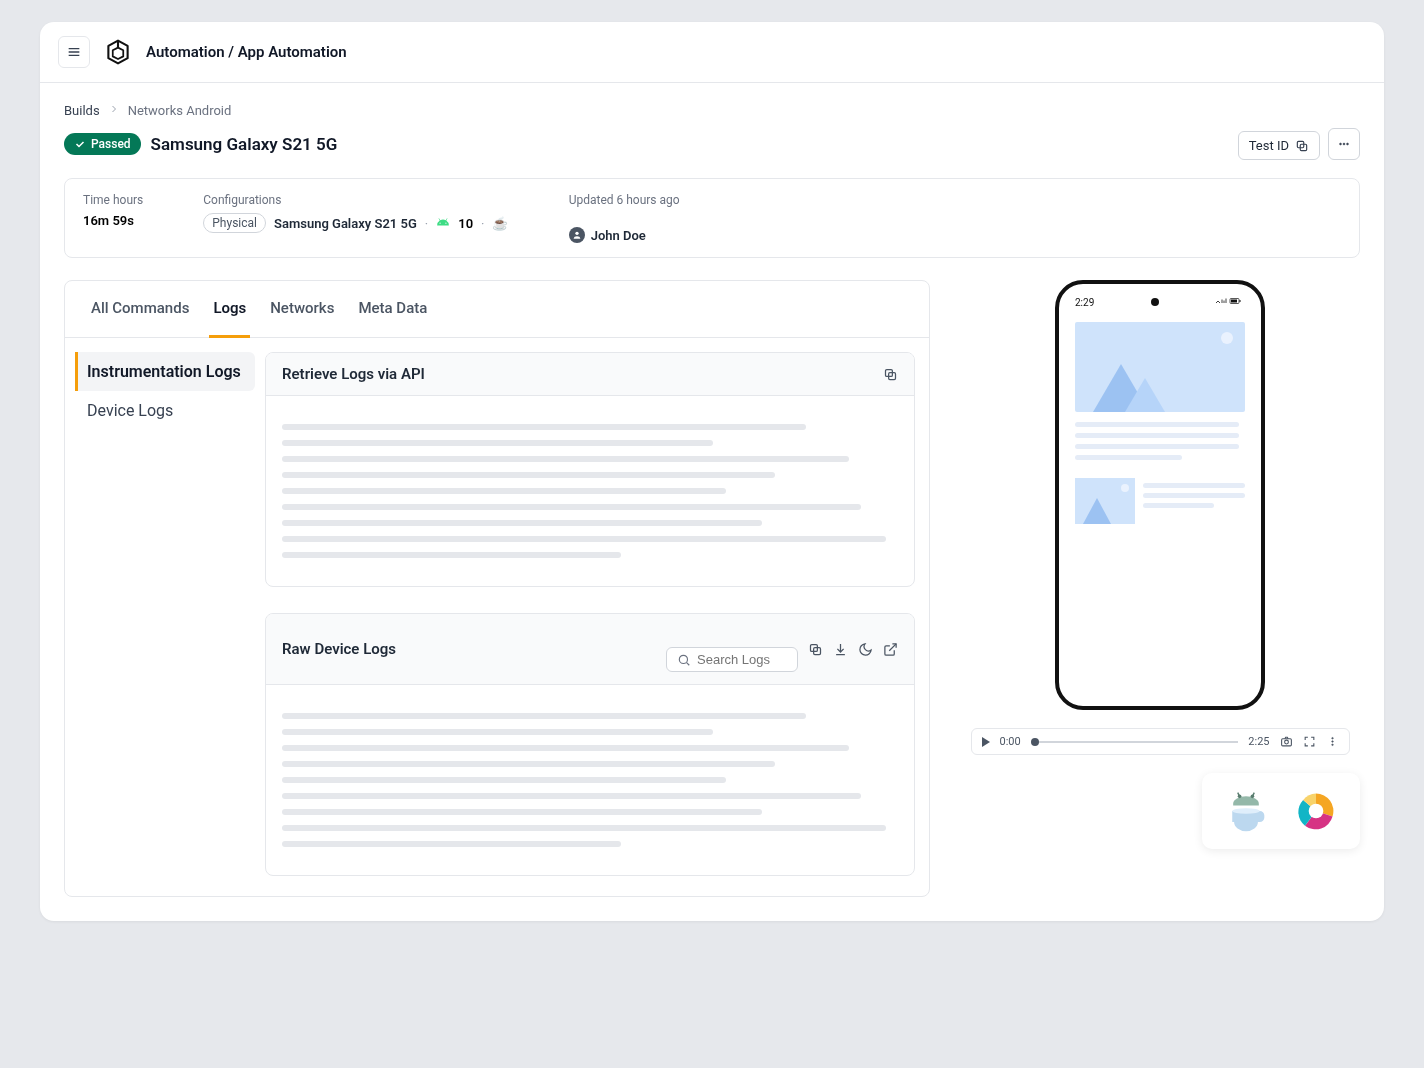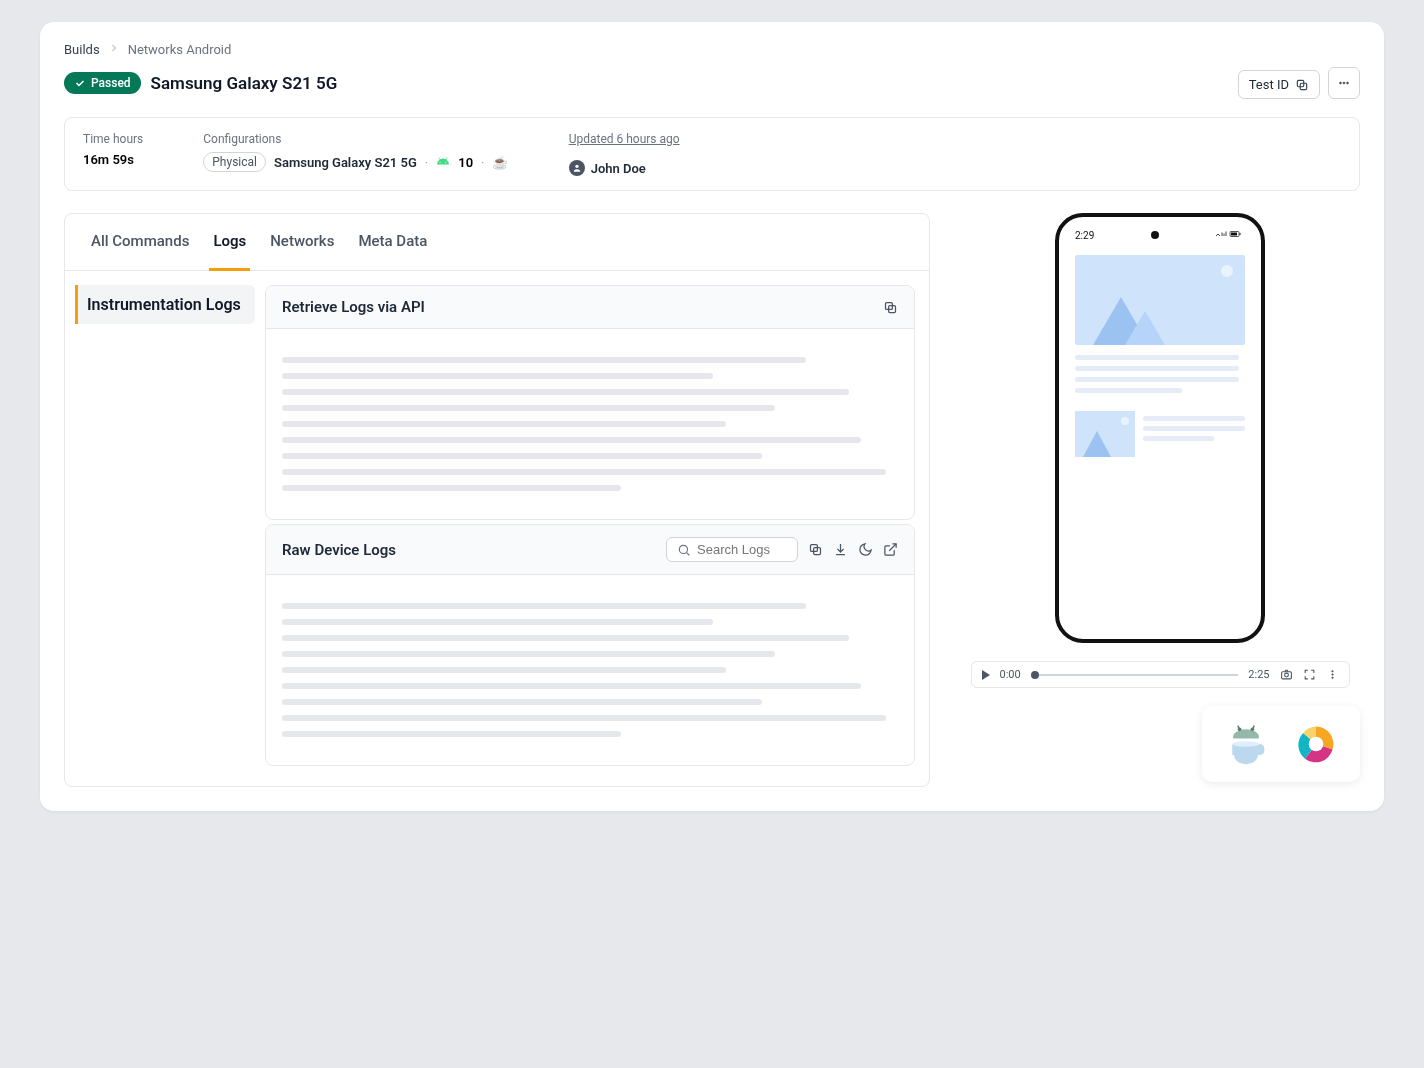--- a/index.html
+++ b/index.html
@@ -80,21 +80,21 @@
   .info-value { font-weight:600; color:#000000; }
   .config-row { display:flex; align-items:center; gap:8px; }
   .chip { border:1px solid #d1d5db; border-radius:999px; padding:2px 8px; font-size:12px; color:#4b5563; }
   .config-device { font-weight:600; }
   .dot-sep { color:#9ca3af; }
   .android-ic { color:#16a34a; }
   .cup-ic { font-size:13px; }
   .avatar { width:16px; height:16px; border-radius:50%; background:#4b5563; display:inline-flex; align-items:center; justify-content:center; }
   .avatar svg { width:10px; height:10px; fill:#fff; }
   .updated-row { display:flex; align-items:center; gap:6px; font-weight:600; }
-  .updated-block .info-label { margin-bottom:14px;text-decoration:underline; }
+  .updated-block .info-label { margin-bottom:20px; }
 
   
   .main-grid { display:grid; grid-template-columns: 1fr 400px; gap:30px; align-items:flex-start; }
 
   .tabs-card { border:1px solid #e5e7eb; border-radius:8px; overflow:hidden; }
   .tabs-row { display:flex; gap:16px; padding:0 22px; border-bottom:1px solid #e5e7eb; }
   .tab {
     padding:18px 4px; font-size:15px; color:#4b5563; font-weight:500; cursor:pointer;
     border-bottom:3px solid transparent; margin-bottom:-1px;
   }
@@ -103,32 +103,32 @@
   .tab-body { display:flex; }
   .side-list { width:200px; padding:14px 10px; }
   .side-item {
     padding:10px 12px; font-size:16px; color:#374151; cursor:pointer; border-radius:6px;
   }
   .side-item.active {
     background:#f3f4f6; font-weight:600; color:#111827;
     border-left:3px solid #f59e0b; border-radius:0 6px 6px 0; padding-left:9px;
   }
 
-  .log-panels { flex:1; padding:14px 14px 20px 0; display:flex; flex-direction:column; gap:4px; }
+  .log-panels { flex:1; padding:14px 14px 20px 0; display:flex; flex-direction:column; gap:26px; }
   .panel { border:1px solid #e5e7eb; border-radius:8px; overflow:hidden; }
   .panel-head {
     background:#f9fafb; padding:12px 16px; display:flex; align-items:center; justify-content:space-between;
     border-bottom:1px solid #e5e7eb; gap:10px;
   }
   .panel-title { font-weight:600; font-size:15px; }
   .panel-actions { display:flex; align-items:center; gap:10px; }
   .panel-actions svg { width:15px; height:15px; stroke:#4b5563; fill:none; cursor:pointer; }
   .search-box {
     display:flex; align-items:center; gap:6px;
-    border:1px solid #d1d5db; border-radius:6px; padding:4px 10px; background:#fff;
+    border:1px solid #d1d5db; border-radius:6px; padding:4px 10px; background:#fff;margin-top:21px;
   }
   .search-box input { border:none; outline:none; font-size:13px; width:90px; }
   .search-box svg { width:14px; height:14px; stroke:#6b7280; }
 
   .panel-body { padding:18px 16px; }
   .skel-line { height:6px; background:#e5e7eb; border-radius:3px; margin:10px 0; }
 
   
   .device-col { display:flex; flex-direction:column; align-items:center; gap:18px; }
   .phone {
@@ -181,20 +181,35 @@
     background:#fff; border-radius:10px; box-shadow:0 2px 10px rgba(0,0,0,.08);
     padding:16px 22px; display:flex; gap:26px; align-items:center;
   }
   .espresso-logo,.turbo-logo{ width:44px; height:44px; }
 </style>
 </head>
 <body>
 
 <div class="app-shell">
 
+  <div class="app-header">
+    <div class="hamburger-btn">
+      <svg viewBox="0 0 24 24" fill="none" stroke-width="2">
+          <line x1="4" y1="7" x2="20" y2="7"></line>
+          <line x1="4" y1="12" x2="20" y2="12"></line>
+          <line x1="4" y1="17" x2="20" y2="17"></line>
+        </svg>
+    </div>
+    <svg class="logo" viewBox="0 0 32 32">
+      <path d="M16 3 L27 9 V23 L16 29 L5 23 V9 Z" fill="none" stroke="#111" stroke-width="2.4" stroke-linejoin="round"></path>
+      <path d="M16 11 L22 14 V21 L16 24 L10 21 V14 Z" fill="none" stroke="#111" stroke-width="2" stroke-linejoin="round"></path>
+      <path d="M16 3 V11" stroke="#111" stroke-width="2.4"></path>
+    </svg>
+    <div class="header-title">Automation / App Automation</div>
+  </div>
 
   <div class="sub-area">
 
     <div class="breadcrumb">
       <span class="bc-link">Builds</span>
       <span class="bc-sep">
         <svg viewBox="0 0 24 24" fill="none" stroke-width="2">
             <polyline points="9 6 15 12 9 18"></polyline>
           </svg>
       </span>
@@ -270,20 +285,21 @@
         <div class="tabs-row">
           <div class="tab">All Commands</div>
           <div class="tab active">Logs</div>
           <div class="tab">Networks</div>
           <div class="tab">Meta Data</div>
         </div>
 
         <div class="tab-body">
           <div class="side-list">
             <div class="side-item active">Instrumentation Logs</div>
+            <div class="side-item">Device Logs</div>
           </div>
 
           <div class="log-panels">
 
             <div class="panel">
               <div class="panel-head">
                 <div class="panel-title">Retrieve Logs via API</div>
                 <div class="panel-actions">
                   <svg viewBox="0 0 24 24" stroke-width="2">
                       <rect x="9" y="9" width="11" height="11" rx="2"></rect>

